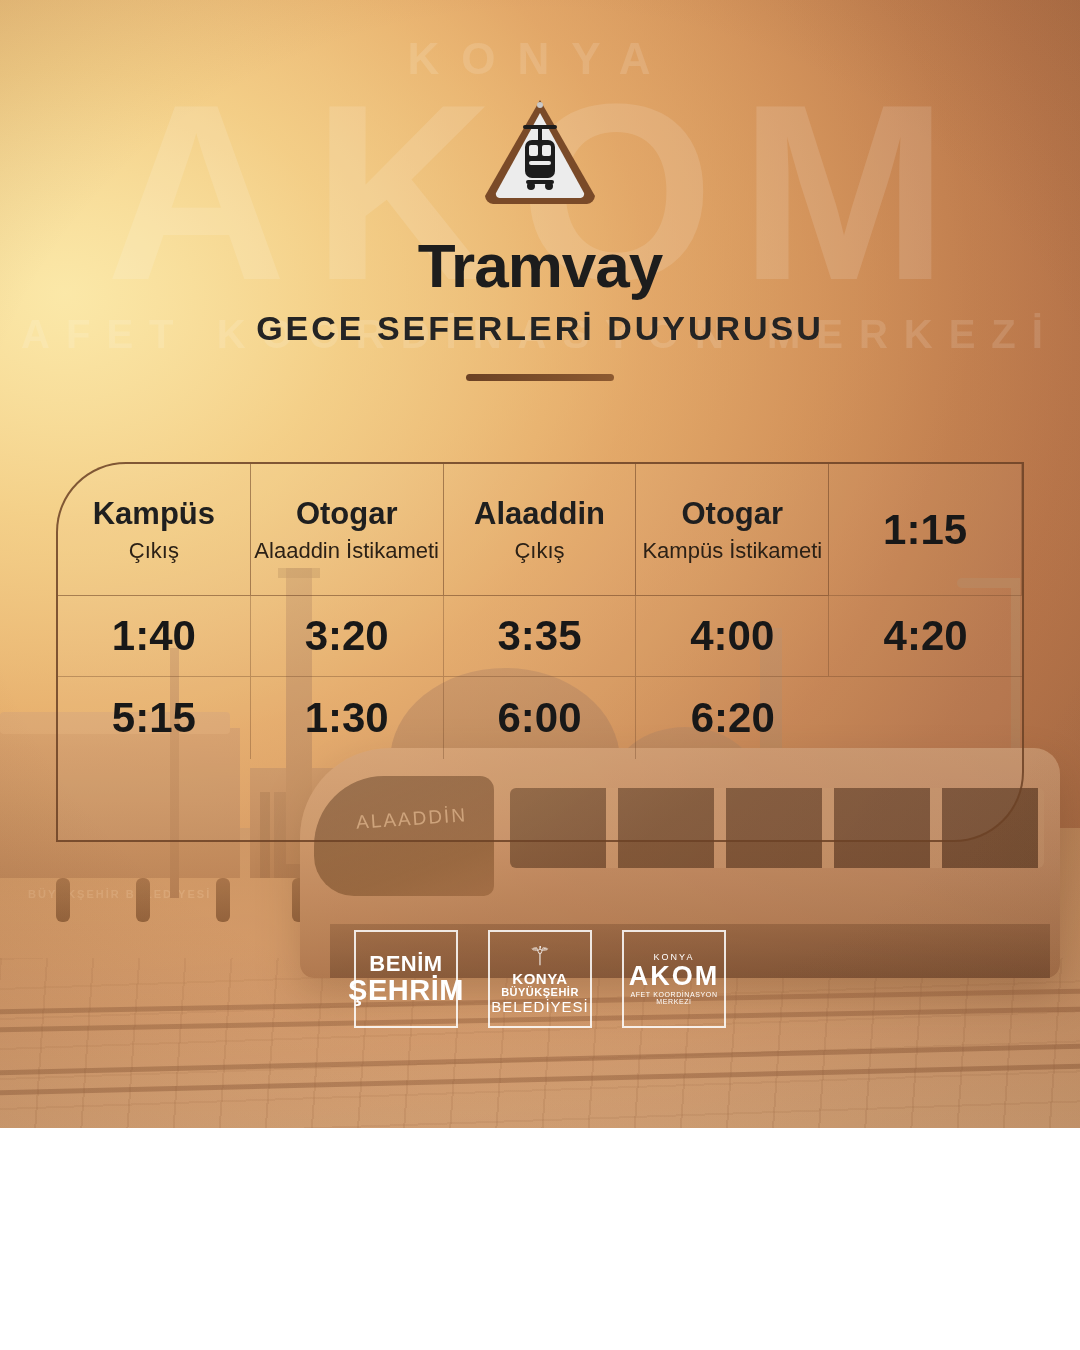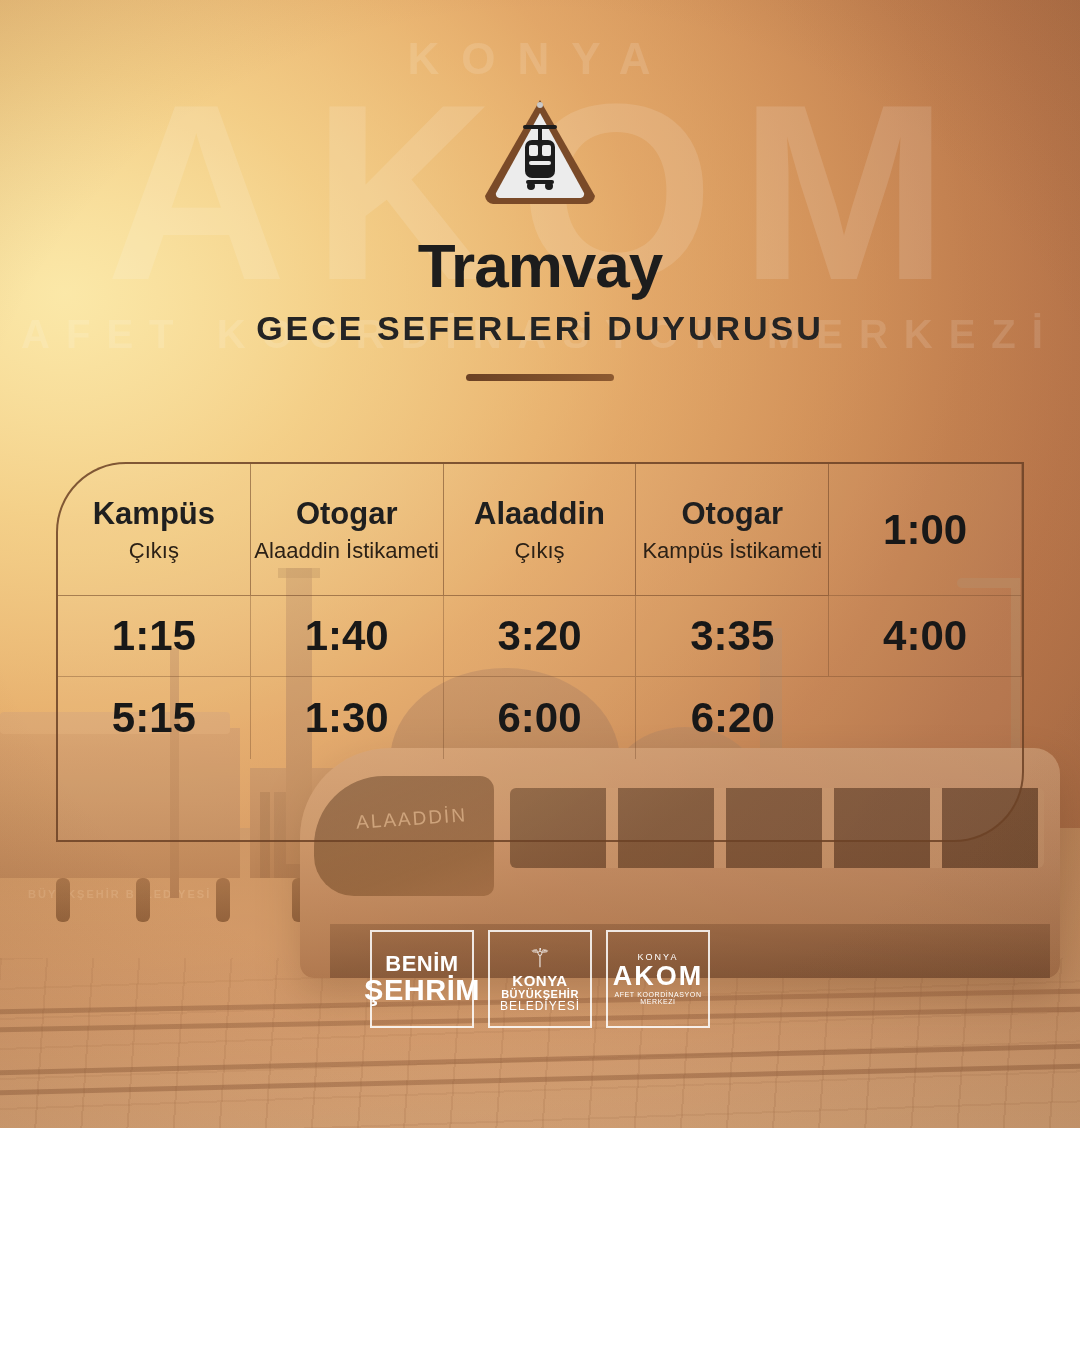--- a/index.html
+++ b/index.html
@@ -225,33 +225,33 @@
     font-size: 42px; font-weight: bold; color: #181818;
     border-right: 1px solid rgba(107,65,36,.35);
     border-bottom: 1px solid rgba(107,65,36,.35);
   }
   .cell.last-col { border-right: none; }
   .cell.last-row { border-bottom: none; }
 
   
   .footer {
     position: absolute; bottom: 100px; left: 0; right: 0;
-    display: flex; justify-content: center; gap: 14px;
+    display: flex; justify-content: center; gap: 30px;
   }
   .logo-box {
     width: 104px; height: 98px;
     border: 2px solid rgba(255,255,255,.85);
     display: flex; flex-direction: column; align-items: center; justify-content: center;
     color: #fff; text-align: center; line-height: 1.05;
   }
   .logo-box .l1 { font-size: 22px; font-weight: bold; letter-spacing: .5px; }
   .logo-box .l2 { font-size: 29px; font-weight: bold; letter-spacing: .5px; }
   .logo-box.city .l1 { font-size: 15px; }
   .logo-box.city .l2 { font-size: 11px; }
-  .logo-box.city .l3 { font-size: 12px; letter-spacing: 1px; text-align: center; }
+  .logo-box.city .l3 { font-size: 15px; letter-spacing: 1px; text-align: center; }
   .logo-box.akom .l0 { font-size: 9px; letter-spacing: 2px; }
   .logo-box.akom .l1 { font-size: 27px; letter-spacing: 2px; }
   .logo-box.akom .l3 { font-size: 7px; letter-spacing: .6px; }
   .tulip { font-size: 26px; line-height: 1; margin-bottom: 2px; }
 </style>
 </head>
 <body>
 
 <div class="poster">
 
@@ -348,27 +348,27 @@
       </div>
       <div class="head-cell">
         <div class="head-title">Alaaddin</div>
         <div class="head-sub">Çıkış</div>
       </div>
       <div class="head-cell">
         <div class="head-title">Otogar</div>
         <div class="head-sub">Kampüs İstikameti</div>
       </div>
 
-      <div class="cell">1:00</div>
       <div class="cell">1:15</div>
       <div class="cell">1:40</div>
 
       <div class="cell">3:20</div>
       <div class="cell">3:35</div>
       <div class="cell">4:00</div>
+      <div class="cell last-col">4:20</div>
 
       <div class="cell last-row">5:15</div>
       <div class="cell last-row">1:30</div>
       <div class="cell last-row">6:00</div>
       <div class="cell last-row last-col">6:20</div>
     </div>
   </div>
 
   <div class="footer">
     <div class="logo-box">

